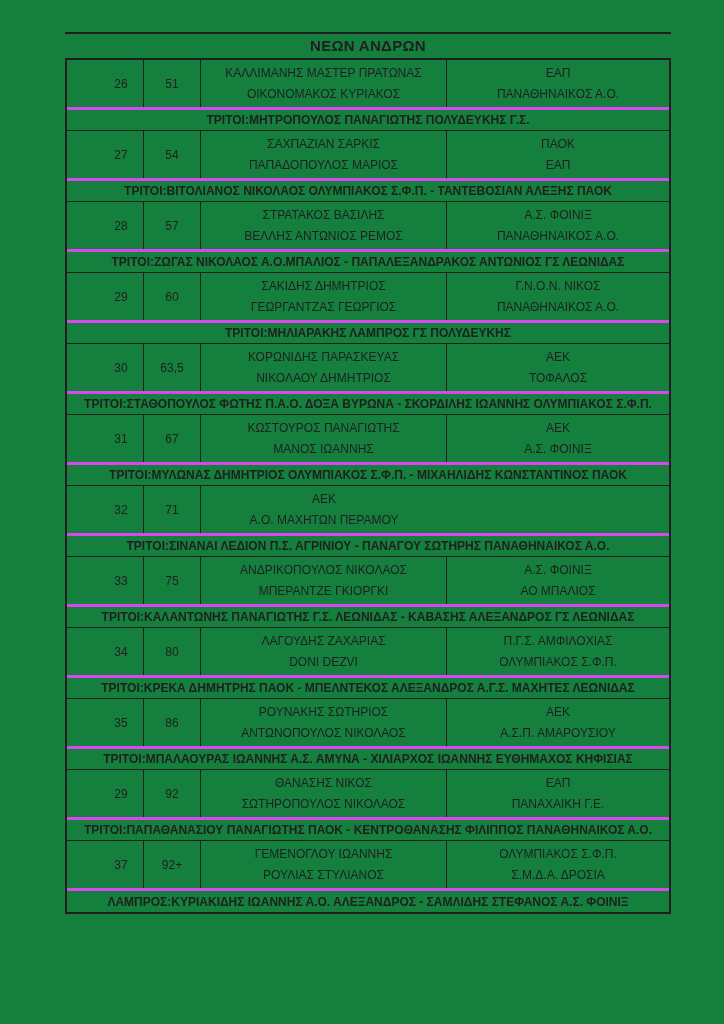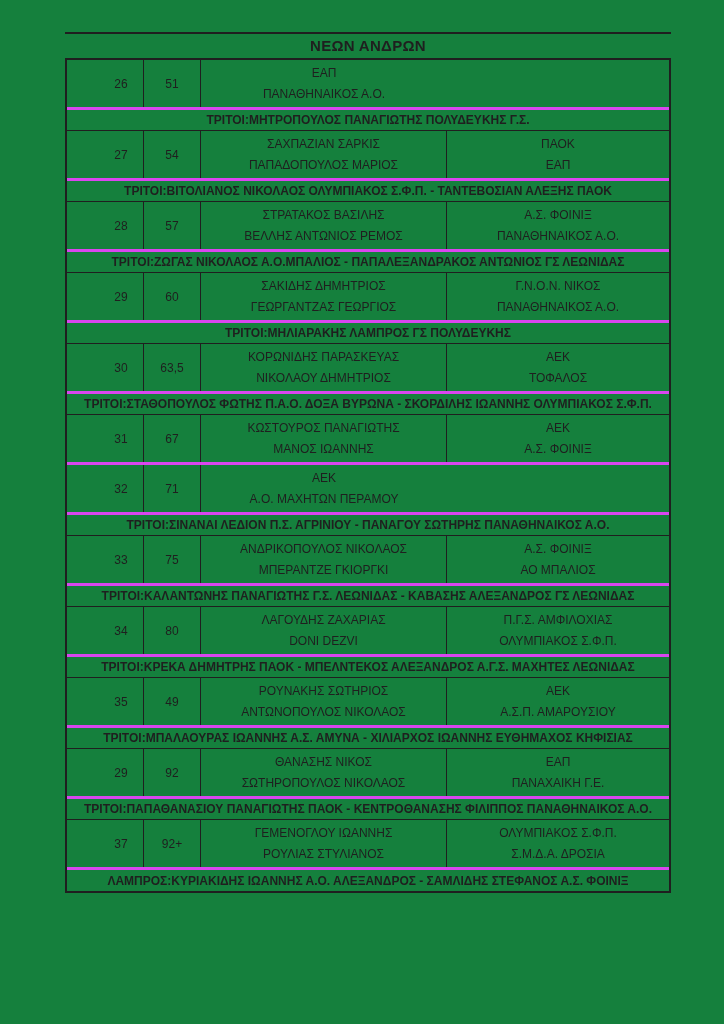--- a/index.html
+++ b/index.html
@@ -85,20 +85,24 @@
 
 <div class="page">
   <div class="top-rule"></div>
   <div class="doc-title">ΝΕΩΝ ΑΝΔΡΩΝ</div>
   <div class="results-table" id="results-table">
   <div class="block">
     <div class="wrow">
       <div class="cell">26</div>
       <div class="cell">51</div>
       <div class="cell two-lines">
+        <div class="line">ΚΑΛΛΙΜΑΝΗΣ ΜΑΣΤΕΡ ΠΡΑΤΩΝΑΣ</div>
+        <div class="line">ΟΙΚΟΝΟΜΑΚΟΣ ΚΥΡΙΑΚΟΣ</div>
+      </div>
+      <div class="cell two-lines">
         <div class="line">ΕΑΠ</div>
         <div class="line">ΠΑΝΑΘΗΝΑΙΚΟΣ Α.Ο.</div>
       </div>
     </div>
     <div class="trow">ΤΡΙΤΟΙ:ΜΗΤΡΟΠΟΥΛΟΣ ΠΑΝΑΓΙΩΤΗΣ ΠΟΛΥΔΕΥΚΗΣ Γ.Σ.</div>
   </div>
 
   <div class="block">
     <div class="wrow">
       <div class="cell">27</div>
@@ -169,20 +173,21 @@
       <div class="cell">67</div>
       <div class="cell two-lines">
         <div class="line">ΚΩΣΤΟΥΡΟΣ ΠΑΝΑΓΙΩΤΗΣ</div>
         <div class="line">ΜΑΝΟΣ ΙΩΑΝΝΗΣ</div>
       </div>
       <div class="cell two-lines">
         <div class="line">ΑΕΚ</div>
         <div class="line">Α.Σ. ΦΟΙΝΙΞ</div>
       </div>
     </div>
+    <div class="trow">ΤΡΙΤΟΙ:ΜΥΛΩΝΑΣ ΔΗΜΗΤΡΙΟΣ ΟΛΥΜΠΙΑΚΟΣ Σ.Φ.Π. - ΜΙΧΑΗΛΙΔΗΣ ΚΩΝΣΤΑΝΤΙΝΟΣ ΠΑΟΚ</div>
   </div>
 
   <div class="block">
     <div class="wrow">
       <div class="cell">32</div>
       <div class="cell">71</div>
       <div class="cell two-lines">
         <div class="line">ΑΕΚ</div>
         <div class="line">Α.Ο. ΜΑΧΗΤΩΝ ΠΕΡΑΜΟΥ</div>
       </div>
@@ -218,21 +223,21 @@
         <div class="line">Π.Γ.Σ. ΑΜΦΙΛΟΧΙΑΣ</div>
         <div class="line">ΟΛΥΜΠΙΑΚΟΣ Σ.Φ.Π.</div>
       </div>
     </div>
     <div class="trow">ΤΡΙΤΟΙ:ΚΡΕΚΑ ΔΗΜΗΤΡΗΣ ΠΑΟΚ - ΜΠΕΛΝΤΕΚΟΣ ΑΛΕΞΑΝΔΡΟΣ Α.Γ.Σ. ΜΑΧΗΤΕΣ ΛΕΩΝΙΔΑΣ</div>
   </div>
 
   <div class="block">
     <div class="wrow">
       <div class="cell">35</div>
-      <div class="cell">49</div>
+      <div class="cell">86</div>
       <div class="cell two-lines">
         <div class="line">ΡΟΥΝΑΚΗΣ ΣΩΤΗΡΙΟΣ</div>
         <div class="line">ΑΝΤΩΝΟΠΟΥΛΟΣ ΝΙΚΟΛΑΟΣ</div>
       </div>
       <div class="cell two-lines">
         <div class="line">ΑΕΚ</div>
         <div class="line">Α.Σ.Π. ΑΜΑΡΟΥΣΙΟΥ</div>
       </div>
     </div>
     <div class="trow">ΤΡΙΤΟΙ:ΜΠΑΛΑΟΥΡΑΣ ΙΩΑΝΝΗΣ Α.Σ. ΑΜΥΝΑ - ΧΙΛΙΑΡΧΟΣ ΙΩΑΝΝΗΣ ΕΥΘΗΜΑΧΟΣ ΚΗΦΙΣΙΑΣ</div>

